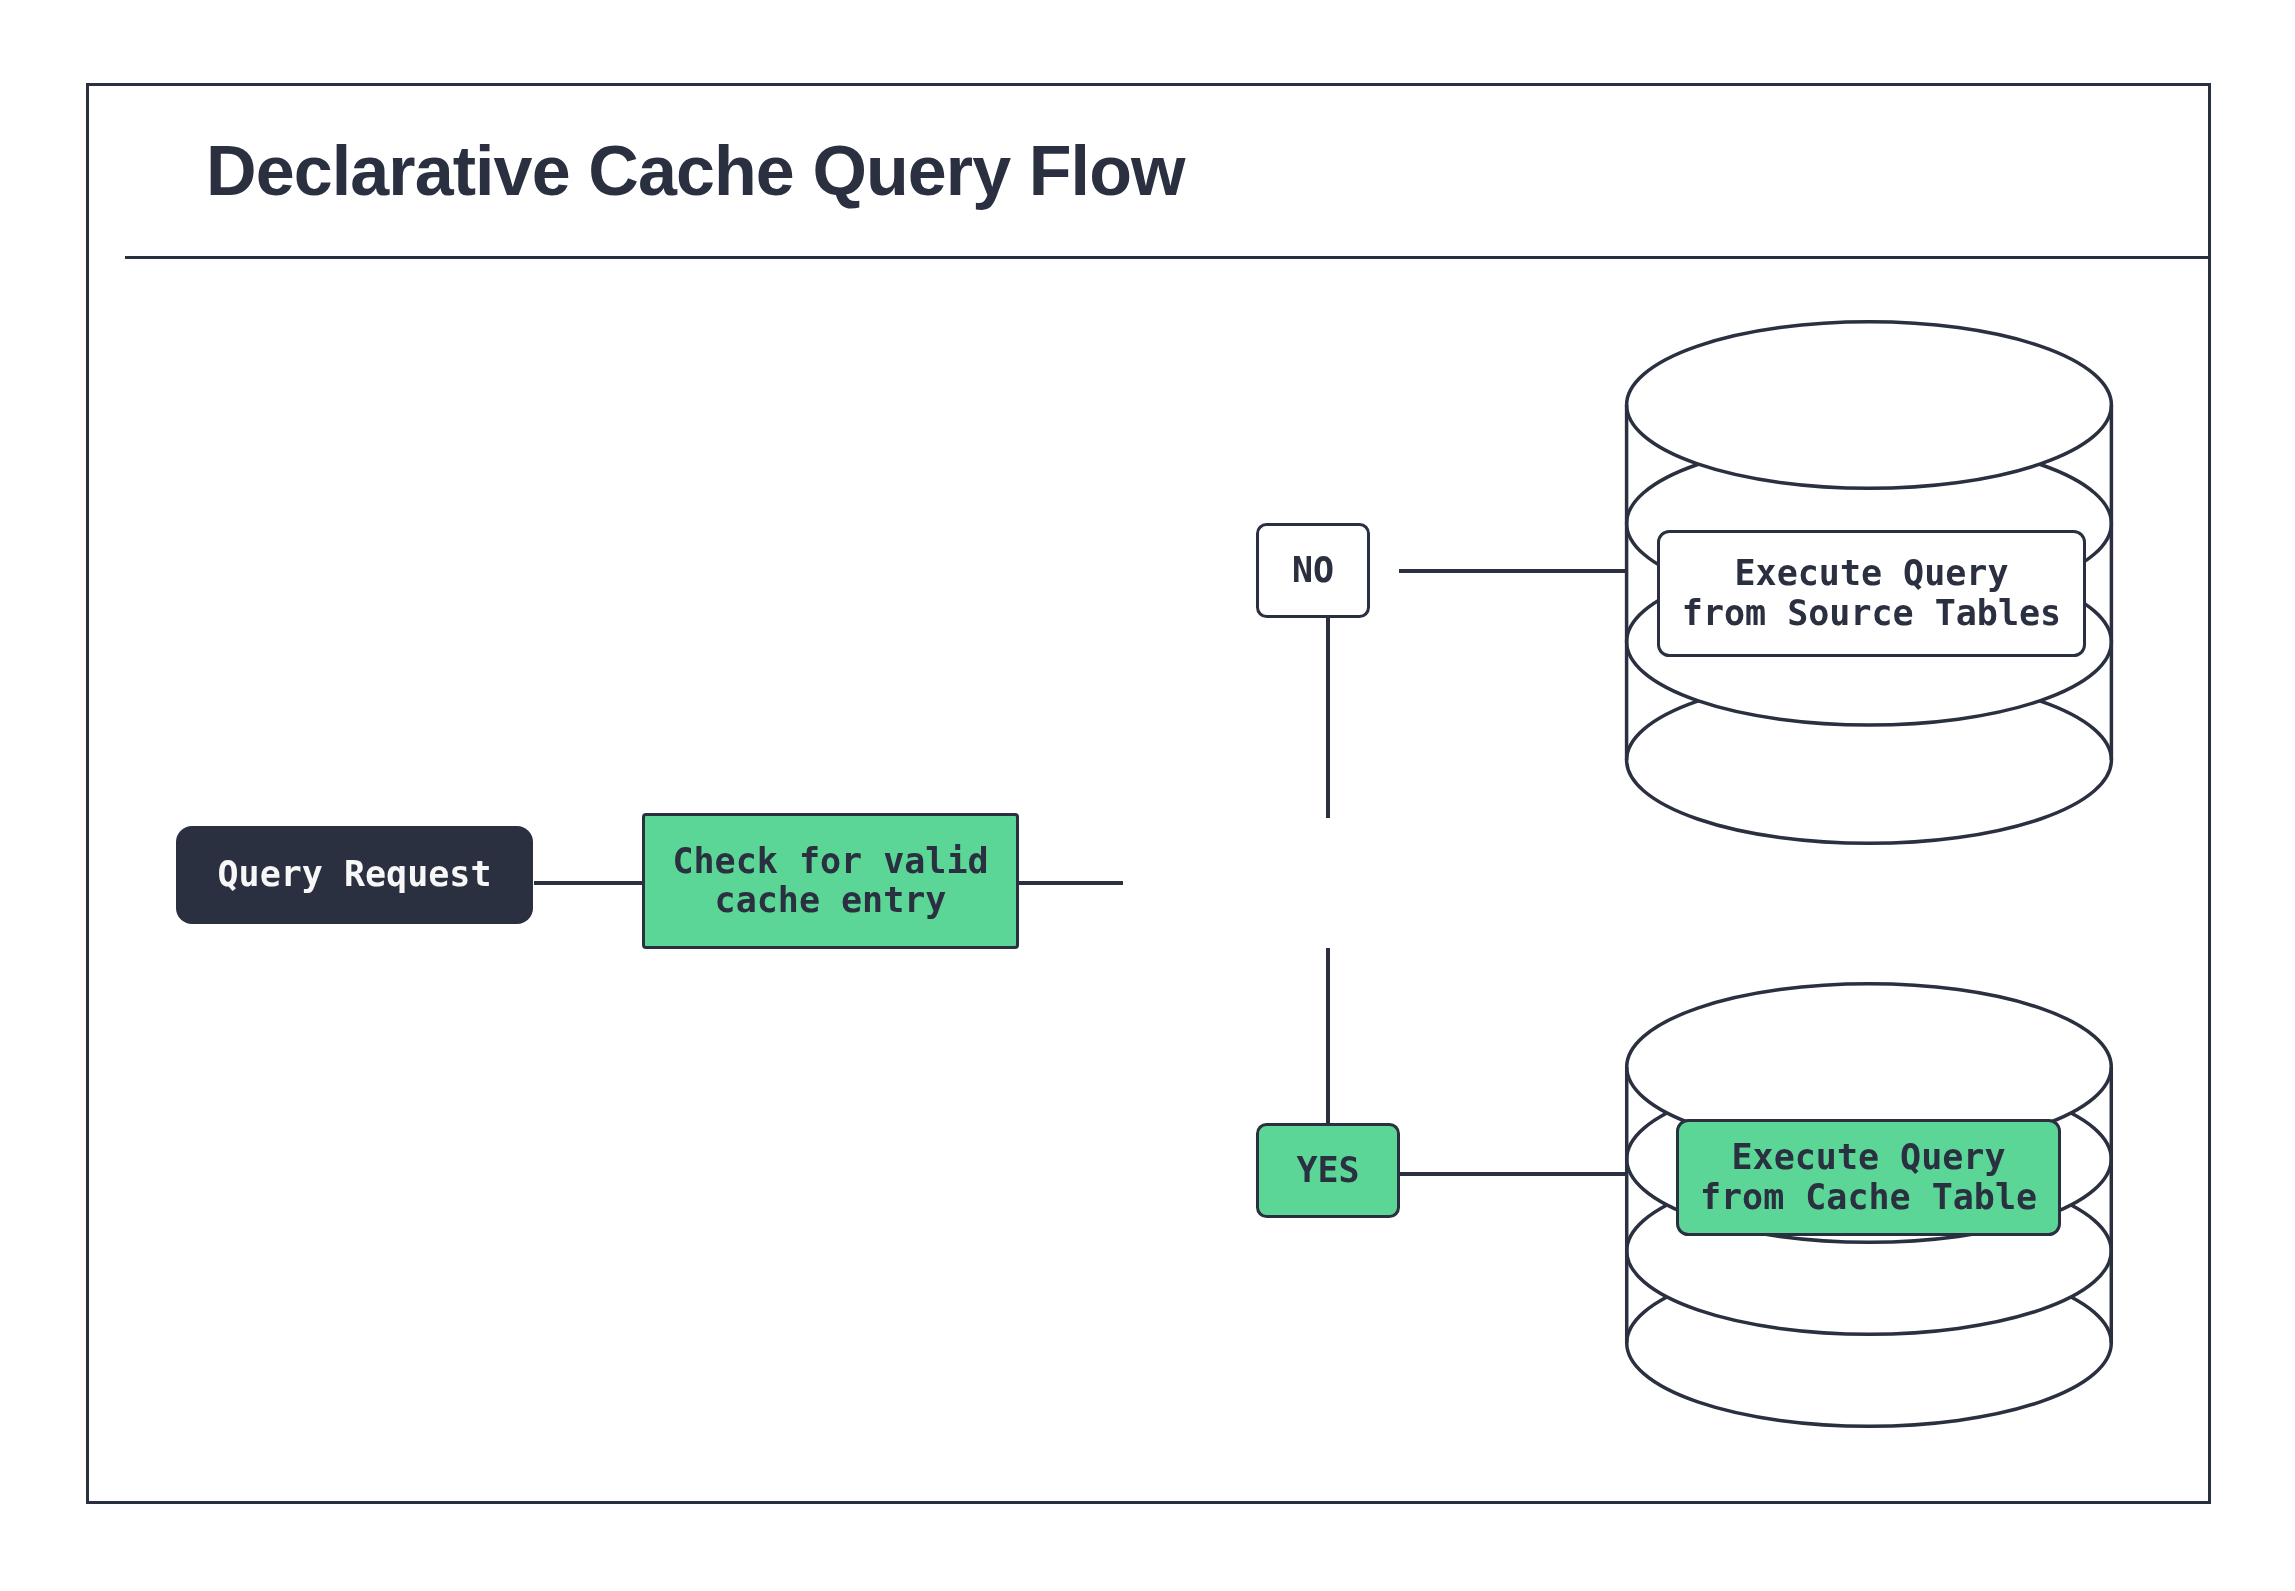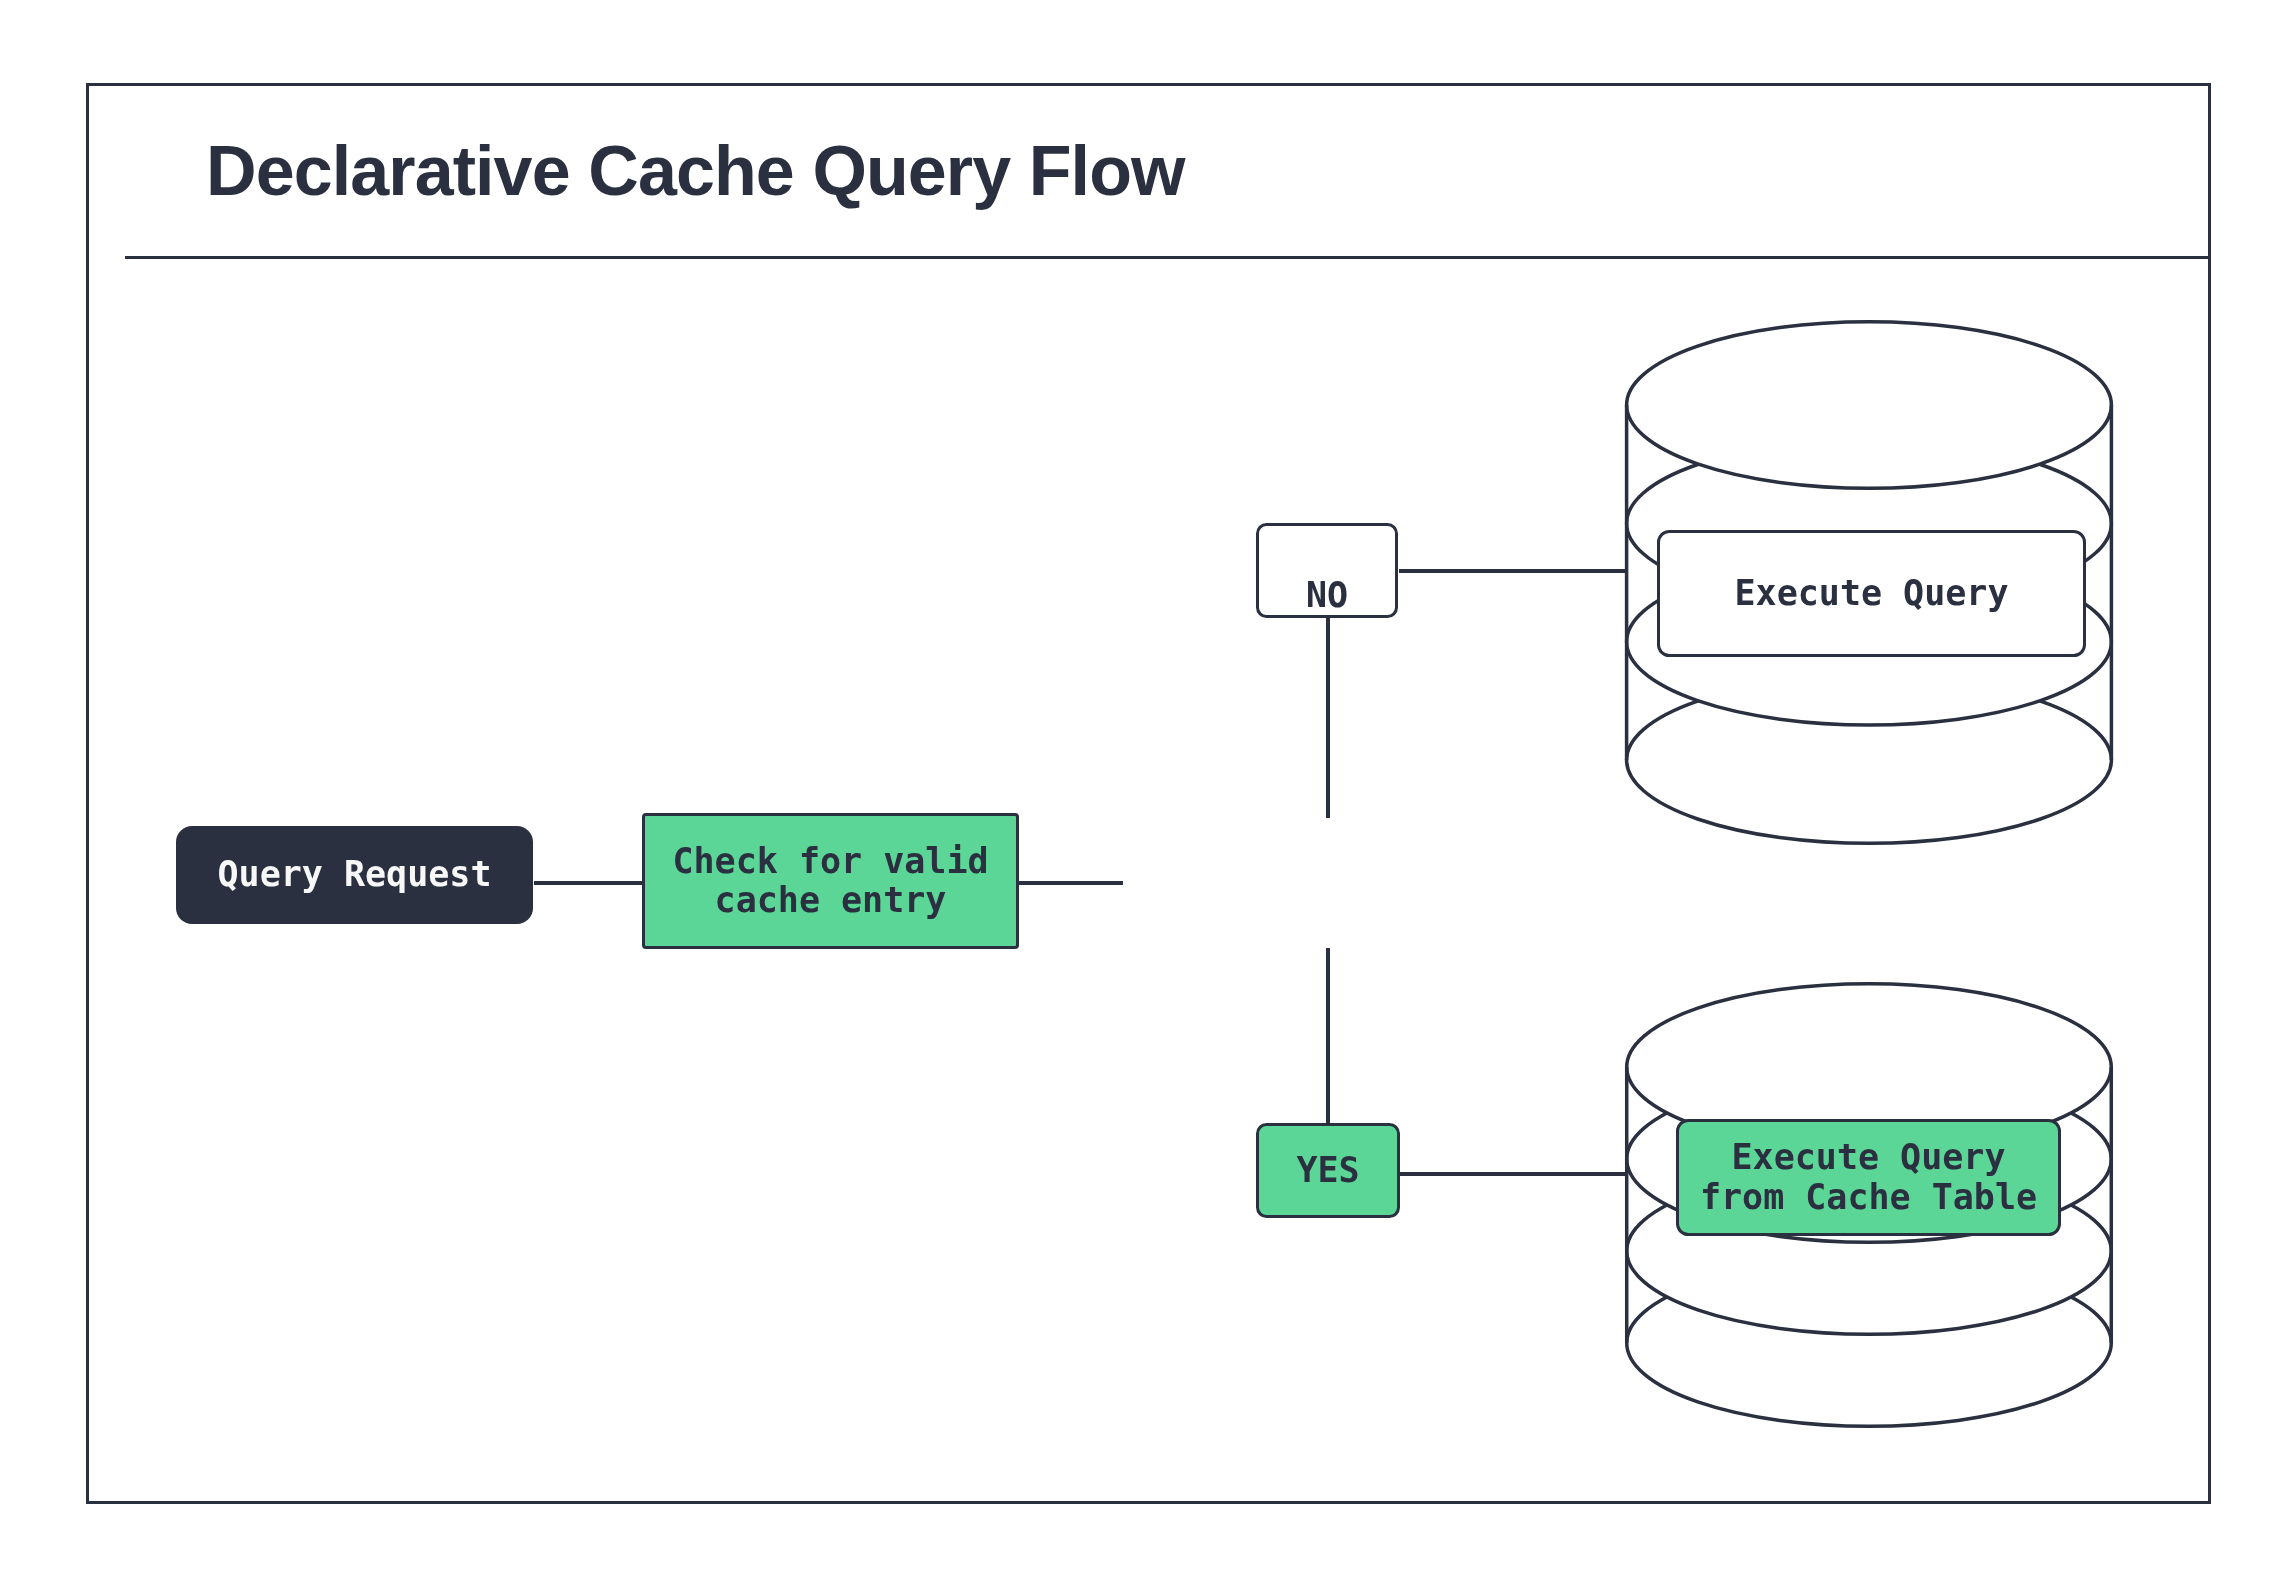--- a/index.html
+++ b/index.html
@@ -47,21 +47,21 @@
     line-height:1.12;
     text-align:center;
     white-space:nowrap;
   }
   .dark-node{background:var(--dark);color:var(--light-text);border-radius:16px;}
   .green-node{background:var(--green);color:var(--dark);border:3.5px solid var(--dark);border-radius:4px;}
   .white-node{background:var(--bg);color:var(--dark);border:3.5px solid var(--dark);border-radius:10.5px;}
   .query-node{left:176px;top:826px;width:357px;height:98px;color:#F7F7F7;}
   .check-node{left:642px;top:813px;width:377px;height:136px;}
   .decision-node{left:1123px;top:817px;width:409px;height:131px;}
-  .no-node{left:1256px;top:523px;width:142px;height:95px;justify-content:flex-end;}
+  .no-node{left:1256px;top:523px;width:114px;height:95px;}
   .yes-node{left:1256px;top:1123px;width:144px;height:95px;border-radius:10.5px;}
   .source-label{left:1657px;top:530px;width:429px;height:127px;border-radius:12.3px;}
   .cache-label{left:1676px;top:1119px;width:385px;height:117px;border-radius:12.3px;}
   .h-line,.v-line{position:absolute;background:var(--dark);}
   .h-line{height:3.5px;}
   .v-line{width:3.5px;}
   .edge-q-check{left:534px;top:881px;width:109px;}
   .edge-check-dec{left:1019px;top:881px;width:104px;}
   .edge-dec-no{left:1326px;top:617px;height:201px;}
   .edge-dec-yes{left:1326px;top:948px;height:175px;}
@@ -121,20 +121,21 @@
   <div class="node white-node no-node">
     <span>NO</span>
   </div>
 
   <div class="node green-node yes-node">
     <span>YES</span>
   </div>
 
   <div class="node white-node source-label">
     <span>Execute Query</span>
+    <span>from Source Tables</span>
   </div>
 
   <div class="node green-node cache-label">
     <span>Execute Query</span>
     <span>from Cache Table</span>
   </div>
 </div>
 
 
 </body></html>

